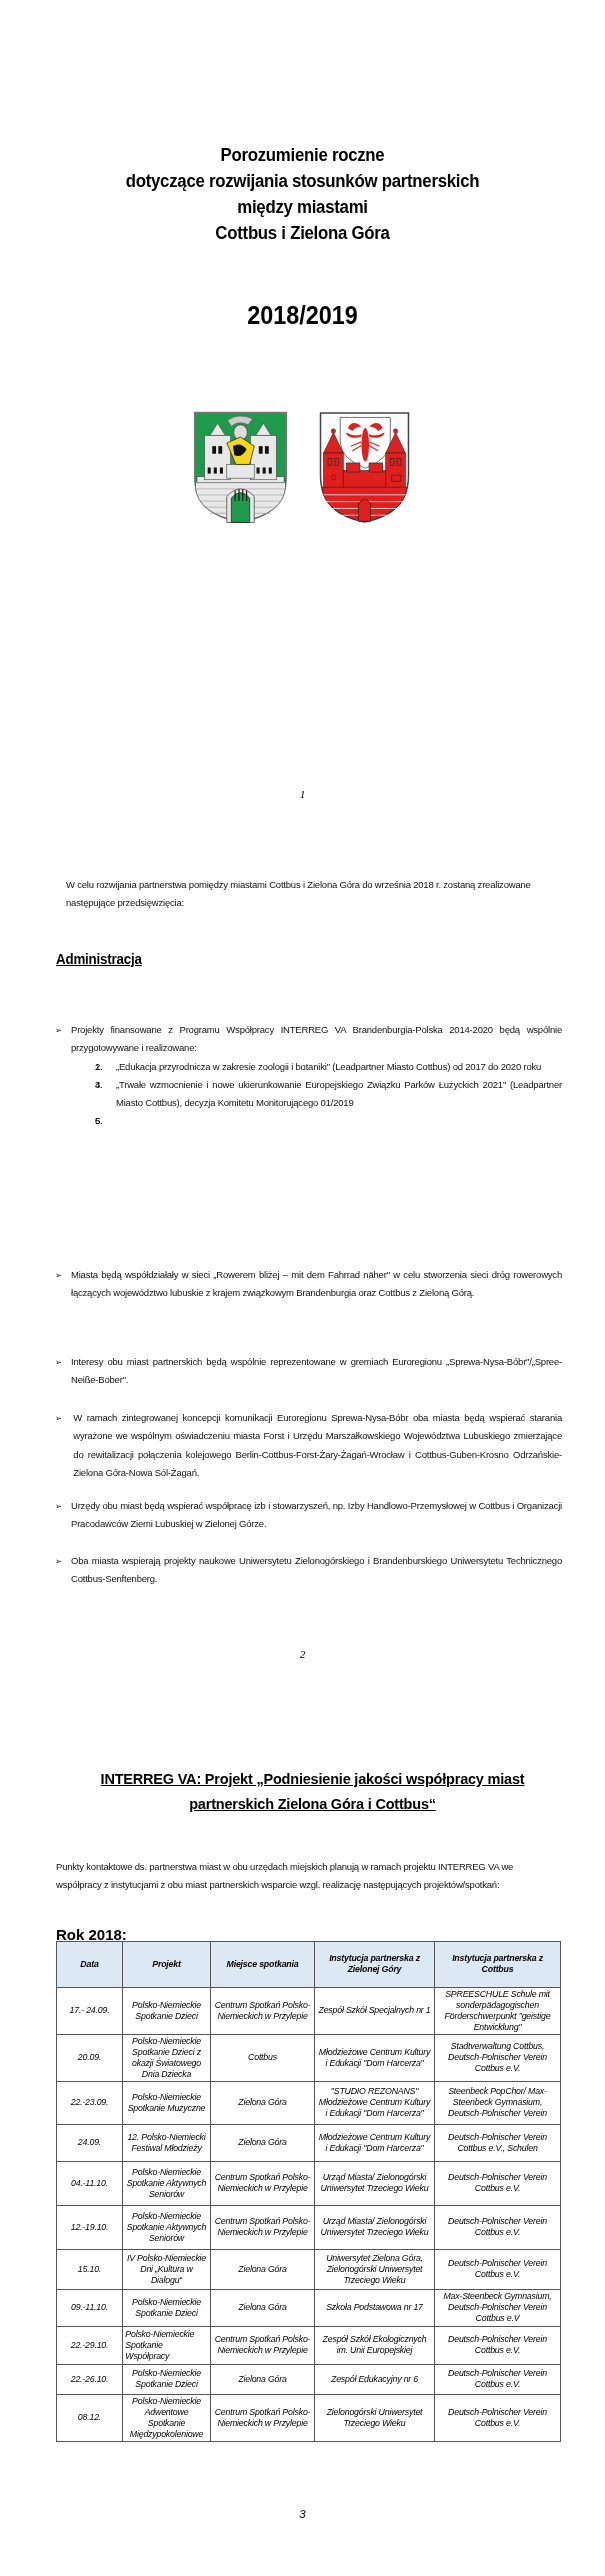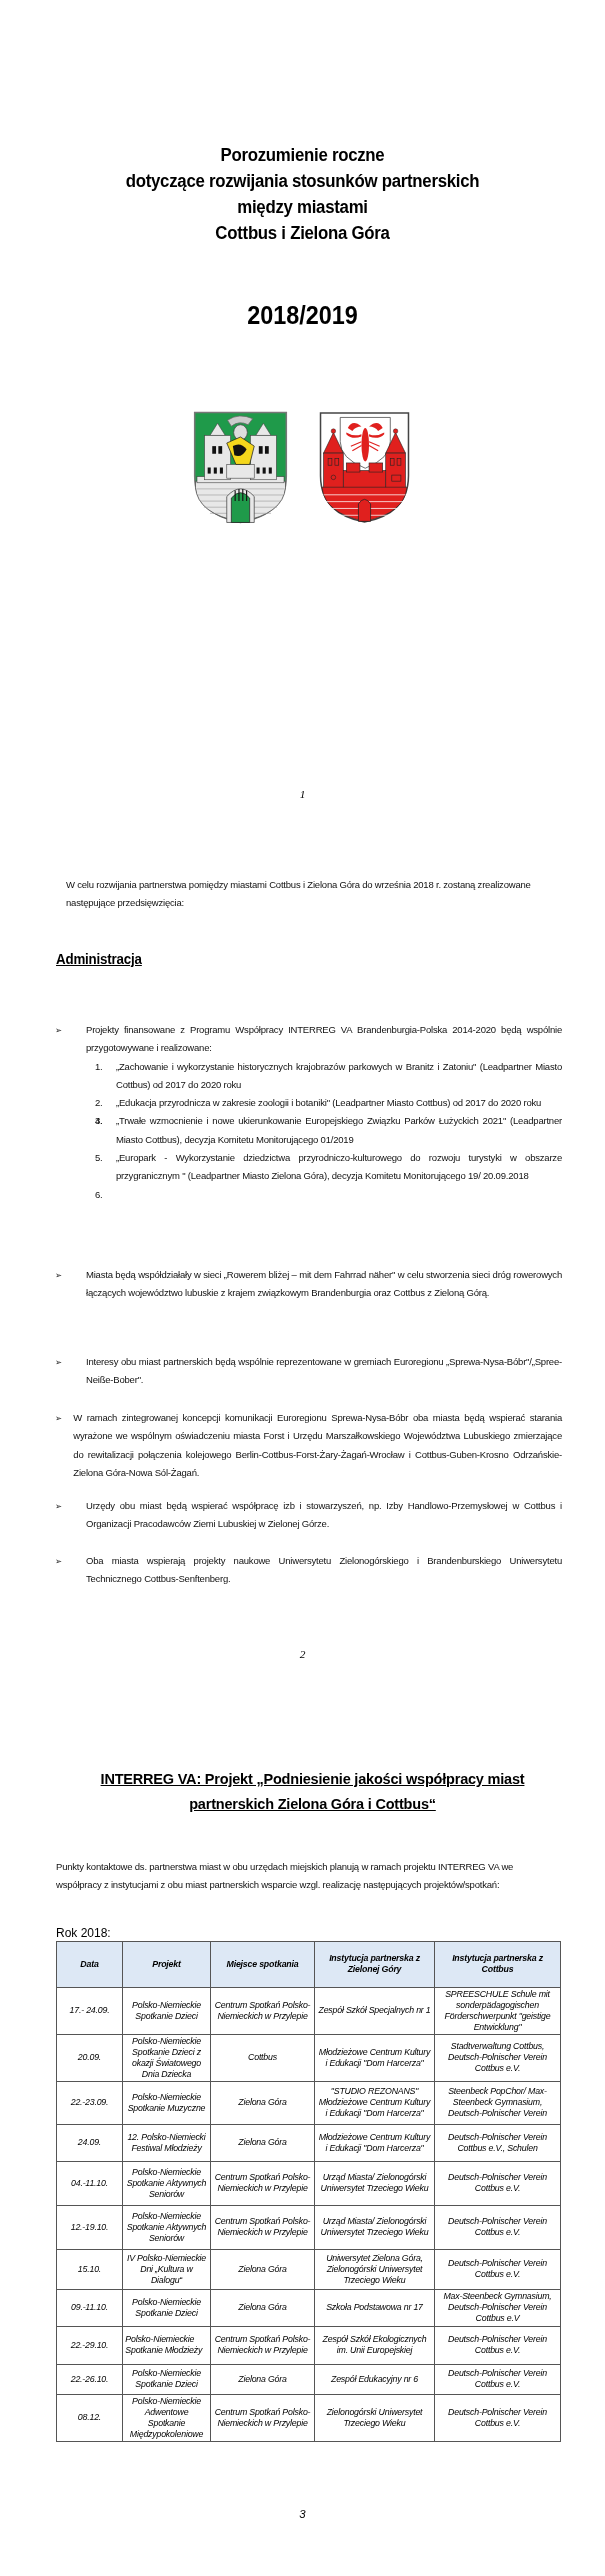--- a/index.html
+++ b/index.html
@@ -14,29 +14,29 @@
           top: 300px; transform: scaleX(0.9); transform-origin: 50% 0; }
   .crest { top: 411px; }
   .pagenum { left: 0; width: 605px; text-align: center; font-family: "Liberation Serif", serif;
              font-style: italic; font-size: 11.4px; }
   .body-text { font-size: 9.5px; line-height: 18.3px; color: #111; letter-spacing: -0.2px; }
   .intro { left: 66px; top: 876px; width: 465px; }
   .admin-h { left: 56px; top: 951px; font-size: 14.5px; font-weight: bold; text-decoration: underline;
              letter-spacing: -0.2px; transform: scaleX(0.92); transform-origin: 0 0; }
   .bullet { position: absolute; left: 55px; width: 507px; }
   .bullet .arrow { position: absolute; left: 0; top: 0; font-size: 8.4px; }
-  .bullet .btext { margin-left: 31px; text-align: justify; }
+  .bullet .btext { margin-left: 16px; text-align: justify; }
   .sublist { margin: 0; padding: 0; list-style: none; }
   .sublist li { position: relative; padding-left: 38px; text-align: justify; }
   .sublist li .num { position: absolute; left: 17px; top: 0; }
   .section2-h { left: 53px; top: 1767px; width: 499px; text-align: center; font-weight: bold;
                 font-size: 14.5px; line-height: 25px; letter-spacing: -0.2px; }
   .section2-h span { text-decoration: underline; padding-left: 20px; }
   .section2-intro { left: 56px; top: 1858px; width: 503px; }
-  .rok { left: 56px; top: 1926px; font-weight: normal; font-size: 12px; }
+  .rok { left: 56px; top: 1926px; font-weight: bold; font-size: 15px; }
   table.events { position: absolute; left: 56px; top: 1941px; width: 503px; border-collapse: collapse;
                  table-layout: fixed; font-size: 8.8px; line-height: 11px; letter-spacing: -0.2px; font-style: italic; }
   table.events th, table.events td { border: 0.8px solid #555; text-align: center; vertical-align: middle;
                  padding: 0.8px 2.3px; }
   table.events th { background: #dde8f5; font-weight: bold; height: 43px; font-size: 8.8px; }
   table.events td.left { text-align: left; }
 </style>
 </head>
 <body>
 
@@ -150,25 +150,25 @@
 <div class="abs pagenum" style="top:788px;">1</div>
 
 <div class="abs body-text intro">W celu rozwijania partnerstwa pomiędzy miastami Cottbus i Zielona Góra do września 2018 r. zostaną zrealizowane następujące przedsięwzięcia:</div>
 
 <div class="abs admin-h">Administracja</div>
 
 <div class="bullet body-text" style="top:1021px;">
   <span class="arrow">➢</span>
   <div class="btext">Projekty finansowane z Programu Współpracy INTERREG VA Brandenburgia-Polska 2014-2020 będą wspólnie przygotowywane i  realizowane:</div>
   <ul class="sublist" style="margin-left:23px;">
-    <li><span class="num">1.</span><span>„Zachowanie i wykorzystanie historycznych krajobrazów parkowych w Branitz i Zatoniu" (Leadpartner Miasto Cottbus) od 2017 do 2020 roku</span></li>
+    <li><span class="num">1.</span></li>
     <li><span class="num">2.</span><span>„Edukacja przyrodnicza w zakresie zoologii i botaniki"  (Leadpartner Miasto Cottbus) od 2017 do 2020 roku</span></li>
     <li><span class="num">3.</span></li>
     <li><span class="num">4.</span><span>„Trwałe wzmocnienie i nowe ukierunkowanie Europejskiego Związku Parków Łużyckich 2021" (Leadpartner Miasto Cottbus), decyzja Komitetu Monitorującego 01/2019</span></li>
-    <li><span class="num">5.</span><span>„Europark - Wykorzystanie dziedzictwa przyrodniczo-kulturowego do rozwoju turystyki w obszarze przygranicznym " (Leadpartner Miasto Zielona Góra),  decyzja Komitetu Monitorującego 19/ 20.09.2018</span></li>
+    <li><span class="num">5.</span></li>
     <li><span class="num">6.</span></li>
   </ul>
 </div>
 
 <div class="bullet body-text" style="top:1266px;">
   <span class="arrow">➢</span>
   <div class="btext">Miasta będą współdziałały w sieci „Rowerem bliżej – mit dem Fahrrad näher" w celu stworzenia sieci dróg rowerowych łączących województwo lubuskie z krajem związkowym Brandenburgia oraz Cottbus z Zieloną Górą.</div>
 </div>
 
 <div class="bullet body-text" style="top:1353px;">
@@ -271,21 +271,21 @@
       </tr>
       <tr style="height: 37px;">
         <td>09.-11.10.</td>
         <td>Polsko-Niemieckie Spotkanie Dzieci</td>
         <td>Zielona Góra</td>
         <td>Szkoła Podstawowa nr 17</td>
         <td>Max-Steenbeck Gymnasium, Deutsch-Polnischer Verein Cottbus e.V</td>
       </tr>
       <tr style="height: 38px;">
         <td>22.-29.10.</td>
-        <td class="left">Polsko-Niemieckie Spotkanie Młodzieży</td>
+        <td class="left">Polsko-Niemieckie Spotkanie Współpracy</td>
         <td>Centrum Spotkań Polsko-Niemieckich w Przylepie</td>
         <td>Zespół Szkół Ekologicznych im. Unii Europejskiej</td>
         <td>Deutsch-Polnischer Verein Cottbus e.V.</td>
       </tr>
       <tr style="height: 30.5px;">
         <td>22.-26.10.</td>
         <td>Polsko-Niemieckie Spotkanie Dzieci</td>
         <td>Zielona Góra</td>
         <td>Zespół Edukacyjny nr 6</td>
         <td>Deutsch-Polnischer Verein Cottbus e.V.</td>

